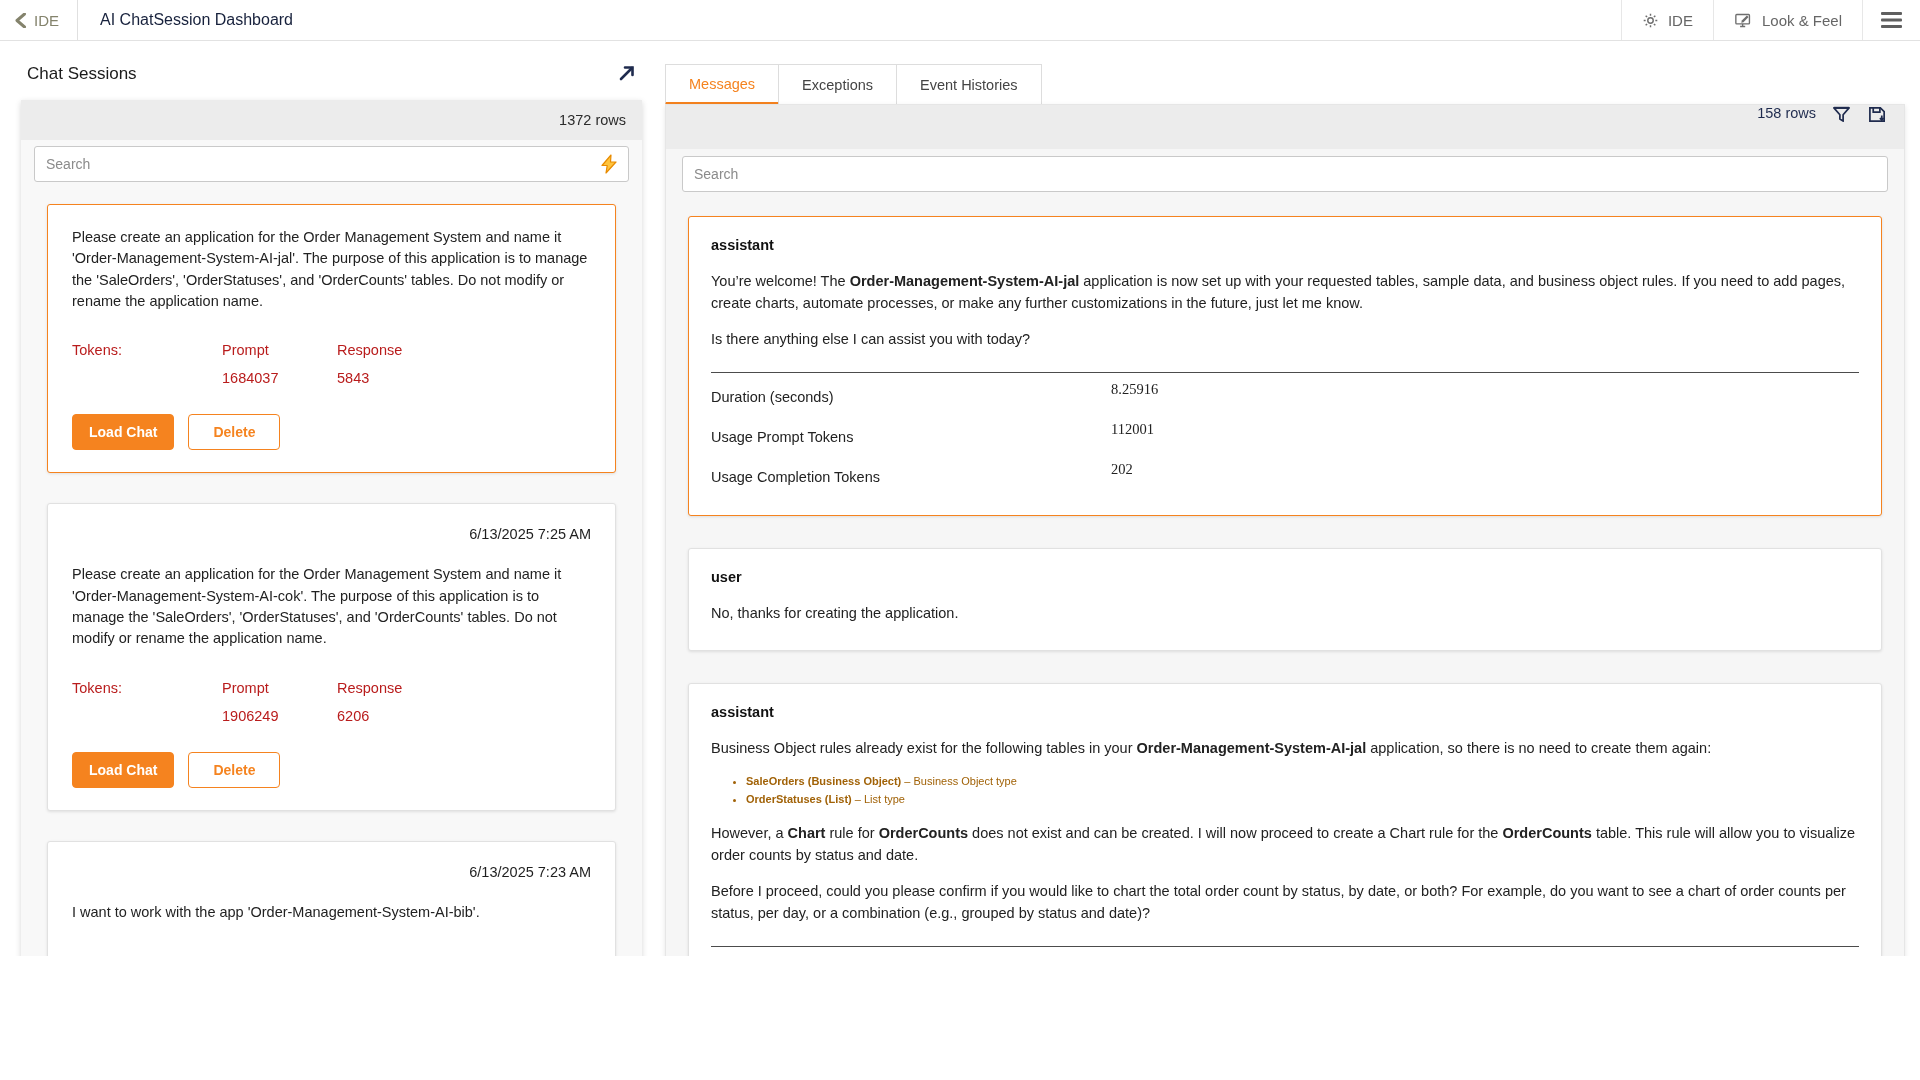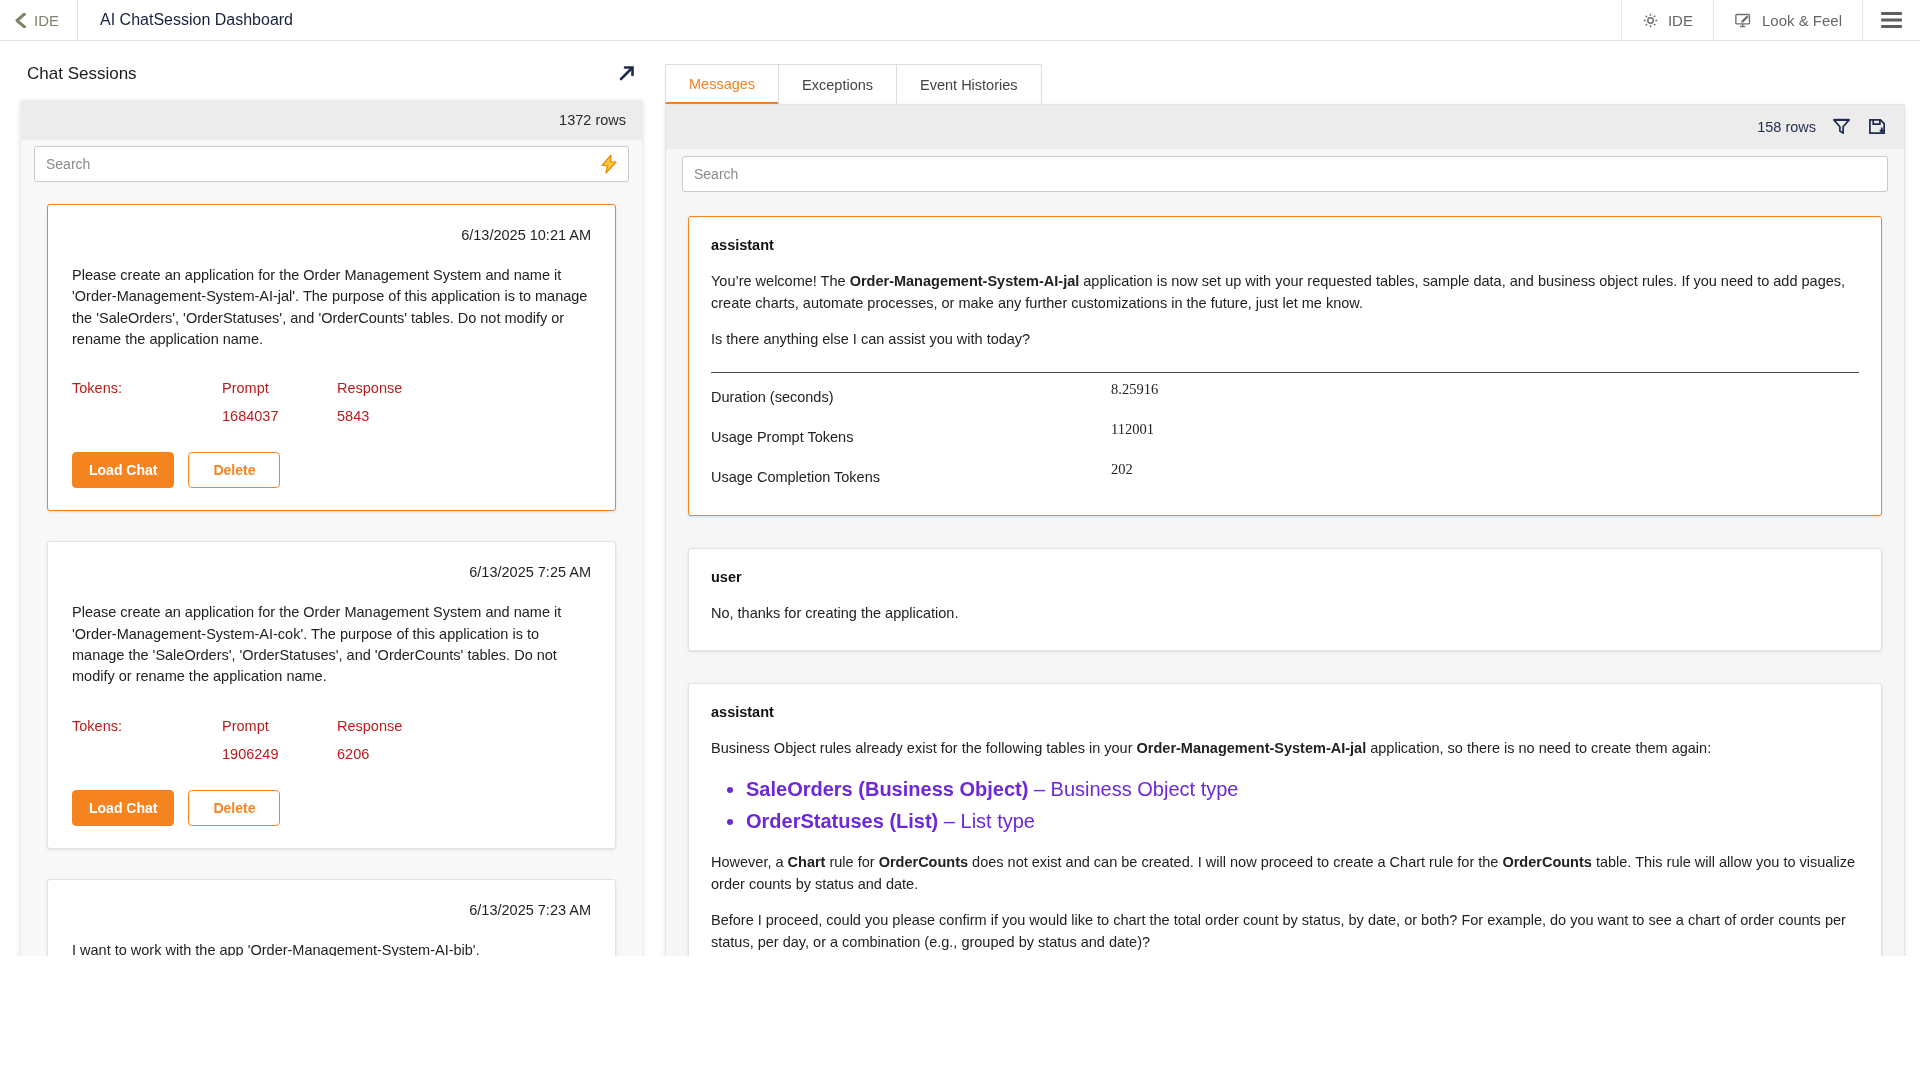--- a/index.html
+++ b/index.html
@@ -38,31 +38,31 @@
   .card-actions { display:flex; gap:14px; }
   .btn { font-family:"Liberation Sans", sans-serif; font-size:14px; font-weight:700; border-radius:4px; padding:9px 16px; cursor:pointer; }
   .btn-primary { background:#f5831f; border:1px solid #f5831f; color:#fff; }
   .btn-outline { background:#fff; border:1px solid #f5831f; color:#f5831f; padding:9px 24px; }
 
   
   .tabs { position:absolute; left:665px; top:64px; display:flex; }
   .tab { background:#fff; border:1px solid #ddd; padding:0 23px; height:41px; display:flex; align-items:center; font-size:14.5px; color:#444; cursor:pointer; margin-right:-1px; }
   .tab.active { color:#f5831f; font-weight:400; border-bottom:3px solid #f5831f; }
   .right-container { position:absolute; left:665px; top:104px; width:1240px; height:959px; background:#f6f6f6; border:1px solid #e6e6e6; box-shadow:0 2px 5px rgba(0,0,0,0.10); overflow:hidden; }
-  .toolbar { height:44px; background:#ececec; display:flex; align-items:center; justify-content:flex-end; gap:16px; padding-right:16px; font-size:14.5px; color:#1f2b4e; }
+  .toolbar { height:44px; background:#ececec; display:flex; align-items:flex-start; justify-content:flex-end; gap:16px; padding-right:16px; font-size:14.5px; color:#1f2b4e; }
   .toolbar .icon-btn { width:20px; height:20px; cursor:pointer; }
   .right-search-row { padding:7px 16px 4px; }
 
   .message-list { padding:20px 22px 10px; display:flex; flex-direction:column; gap:32px; }
   .message-card { background:#fff; border:1px solid #e1e1e1; border-radius:3px; box-shadow:0 1px 3px rgba(0,0,0,0.10); padding:20px 22px 22px; cursor:pointer; }
   .message-card.selected { border:1px solid #f5831f; }
   .message-role { font-weight:700; font-size:14.5px; color:#111; margin-bottom:17px; }
   .message-card p { font-size:14.5px; line-height:1.52; color:#222; margin-bottom:14px; }
   .message-card ul { margin:0 0 14px 0; padding-left:35px; }
-  .message-card li { font-size:20px; line-height:1.6; color:#6d28d9; }
+  .message-card li { font-size:11px; line-height:1.6; color:#a16207; }
   .stats { margin-top:22px; border-top:1px solid #4c4c4c; }
   .stats-row { display:grid; grid-template-columns:400px 1fr; padding:8px 0; }
   .stats-label { font-size:14.5px; color:#222; padding-top:8px; }
   .stats-value { font-size:14.5px; color:#222; padding-top:0;font-family:Liberation Serif, serif; }
 </style>
 </head>
 <body>
 
 <div class="page">
 
@@ -128,21 +128,20 @@
           <svg width="20" height="20" viewBox="0 0 20 20">
               <path d="M12 1 L3 11.5 h5.2 L7 19 L17 8 h-5.5 z" fill="#ffc43d" stroke="#e88b00" stroke-width="1.2" stroke-linejoin="round"></path>
             </svg>
         </div>
       </div>
     </div>
 
     <div class="session-list">
 
       <div class="session-card selected">
-        <div class="session-date">6/13/2025 10:21 AM</div>
         <div class="session-text">Please create an application for the Order Management System and name it 'Order-Management-System-AI-jal'. The purpose of this application is to manage the 'SaleOrders', 'OrderStatuses', and 'OrderCounts' tables. Do not modify or rename the application name.</div>
         <div class="tokens-grid">
           <div>Tokens:</div>
           <div class="hdr">Prompt</div>
           <div class="hdr">Response</div>
           <div></div>
           <div class="val">1684037</div>
           <div class="val">5843</div>
         </div>
         <div class="card-actions">

